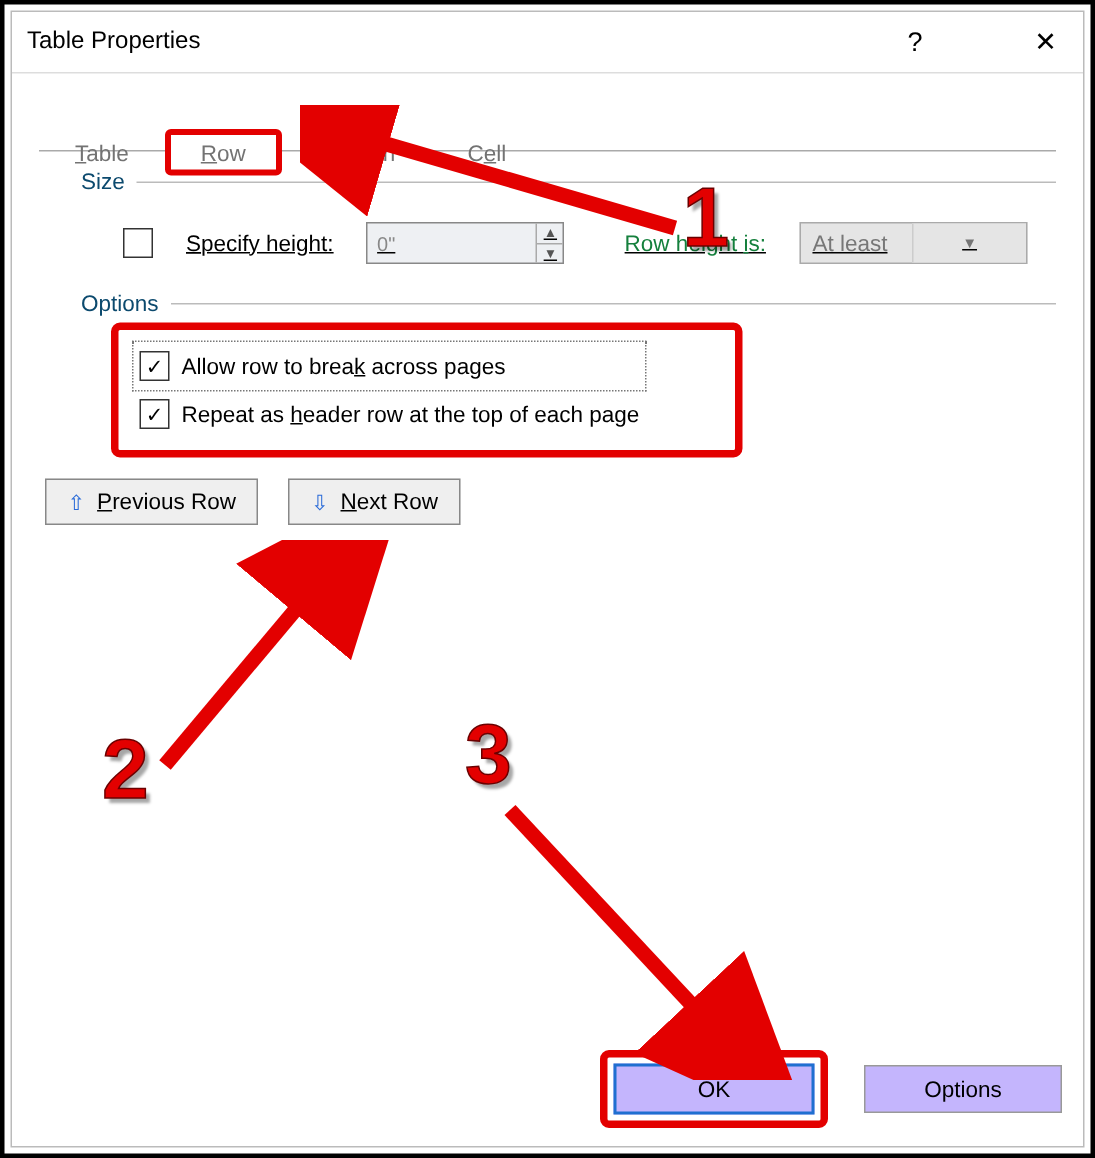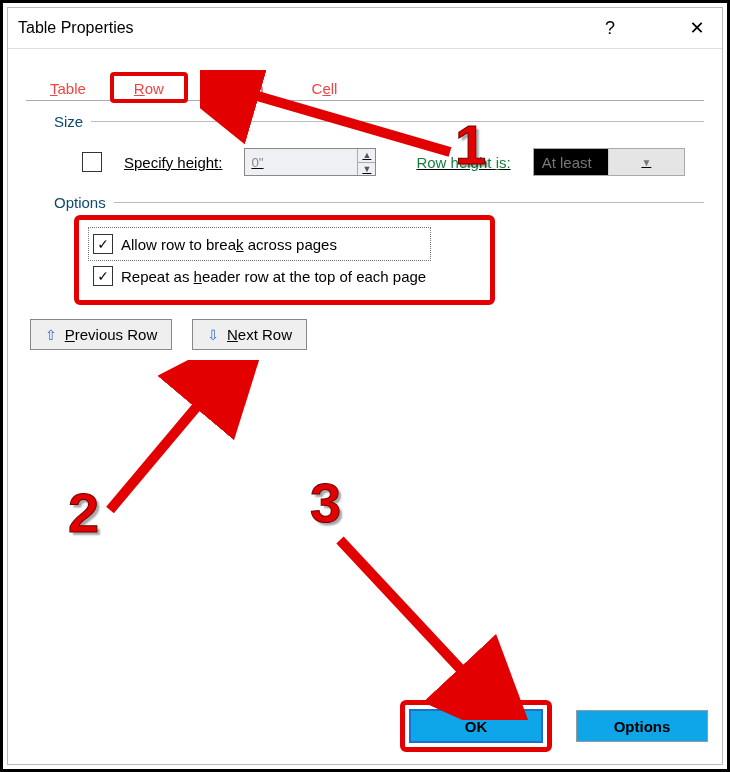--- a/index.html
+++ b/index.html
@@ -49,22 +49,22 @@
   }
   .tabs {
     display: flex;
     position: relative;
     border-bottom: 1px solid #aaa;
     margin-bottom: 12px;
   }
   .tab {
     padding: 8px 24px 6px 24px;
     position: relative;
-    top: 3px;
-    color: #ef4444;
+    top: 17px;
+    color: #737373;
   }
   .tab .u { text-decoration: underline; }
   .tab.active {
     border: 1px solid #aaa;
     border-bottom: 1px solid #fff;
     background: #fff;
   }
   .tab.highlight-red {
     border: 4px solid #e30000;
     border-radius: 4px;
@@ -117,21 +117,21 @@
     display: flex; flex-direction: column;
   }
   .spinner .arrows div {
     flex:1; display:flex; align-items:center; justify-content:center;
     font-size: 9px; color:#555;
   }
   .spinner .arrows div:first-child { border-bottom:1px solid #aaa; }
   .muted { color:#15803d; }
   .combo {
     display:inline-flex; align-items:center;
-    border:1px solid #aaa; background:#000000;
+    border:1px solid #aaa; background:#e5e5e5;
     height:26px; width:150px;
   }
   .combo span { flex:1; padding:0 8px; color:#777; }
   .combo .dd {
     width:26px; height:100%;
     display:flex; align-items:center; justify-content:center;
     background:#e5e5e5; border-left:1px solid #ccc;
     color:#777; font-size:10px;
   }
   .options-box {
@@ -166,22 +166,21 @@
     bottom: 12px; right: 14px;
     display:flex; gap:24px; align-items:center;
   }
   .ok-wrap {
     border:5px solid #e30000; border-radius:6px;
     padding:4px;
   }
   .btn {
     width:130px; height:30px;
     display:flex; align-items:center; justify-content:center;
-    background:#0ea5e9;
-    font-weight:bold;
+    background:#c4b5fd;
   }
   .btn.ok { border:2px solid #1f6fd0; }
   .btn.cancel { border:1px solid #999; }
 
   
   .anno-num {
     position:absolute;
     font-weight: 900;
     font-family: Impact, "Arial Black", sans-serif;
     color:#e30000;

